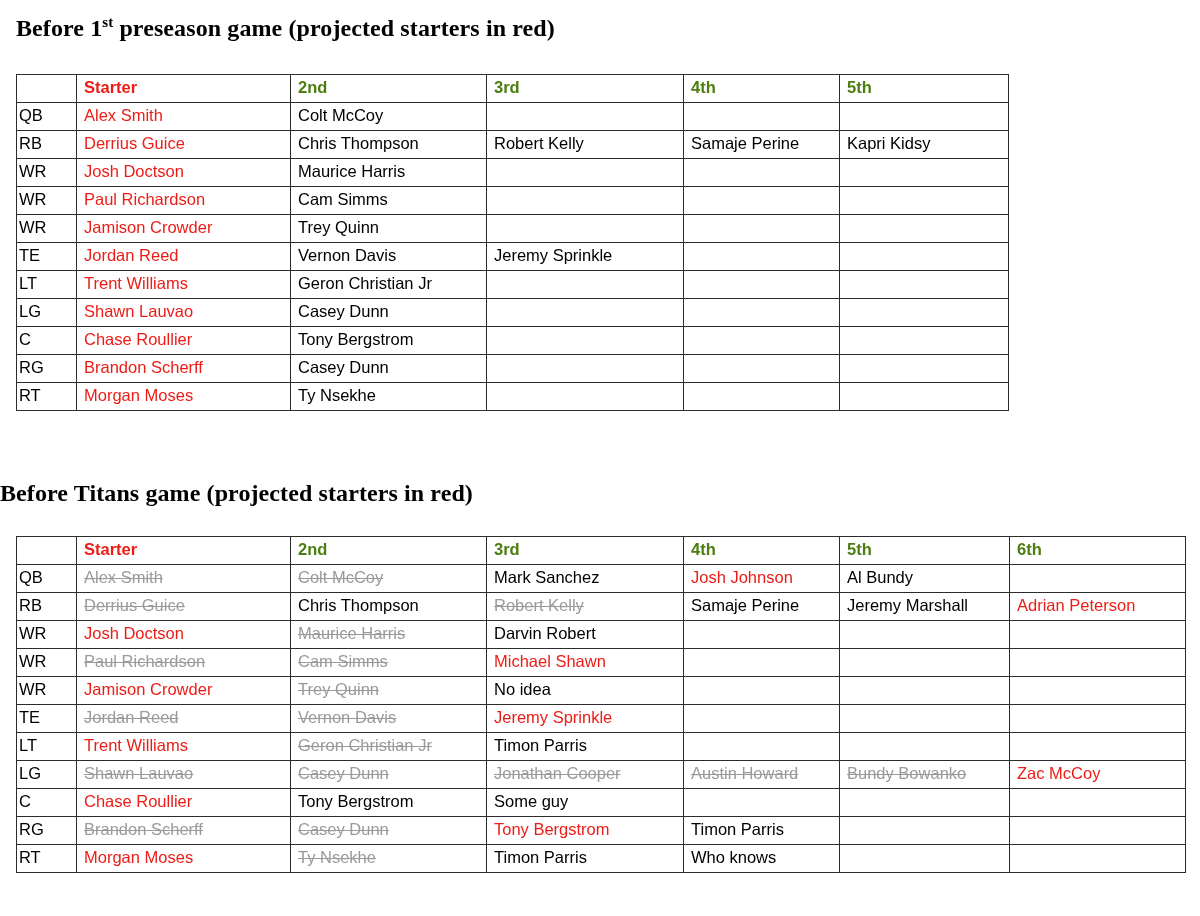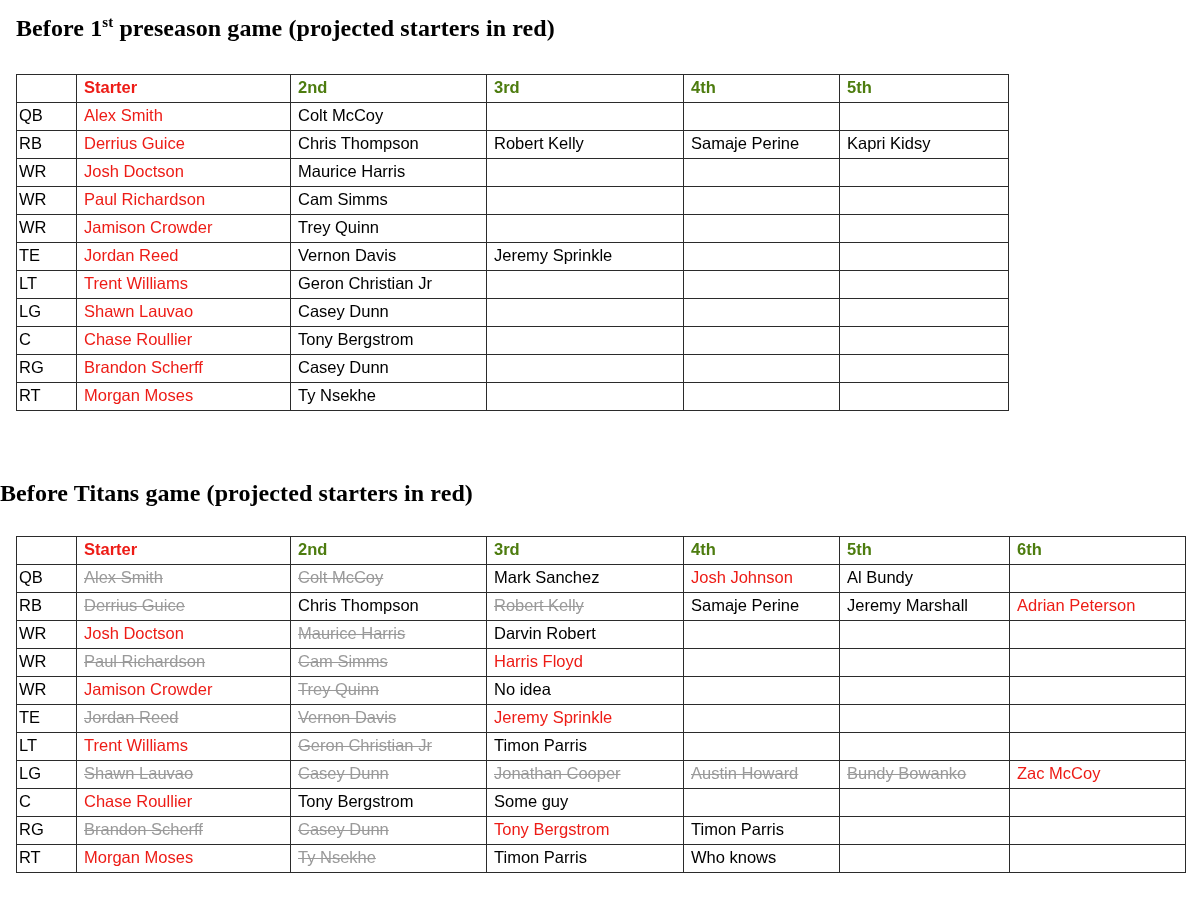--- a/index.html
+++ b/index.html
@@ -298,21 +298,21 @@
           <td><span class="t-struck">Maurice Harris</span></td>
           <td><span class="t-black">Darvin Robert</span></td>
           <td><span class="t-black"></span></td>
           <td><span class="t-black"></span></td>
           <td><span class="t-black"></span></td>
         </tr>
         <tr>
           <td class="pos-cell">WR</td>
           <td><span class="t-struck">Paul Richardson</span></td>
           <td><span class="t-struck">Cam Simms</span></td>
-          <td><span class="t-red">Harris Floyd</span></td>
+          <td><span class="t-red">Michael Shawn</span></td>
           <td><span class="t-black"></span></td>
           <td><span class="t-black"></span></td>
           <td><span class="t-black"></span></td>
         </tr>
         <tr>
           <td class="pos-cell">WR</td>
           <td><span class="t-red">Jamison Crowder</span></td>
           <td><span class="t-struck">Trey Quinn</span></td>
           <td><span class="t-black">No idea</span></td>
           <td><span class="t-black"></span></td>

